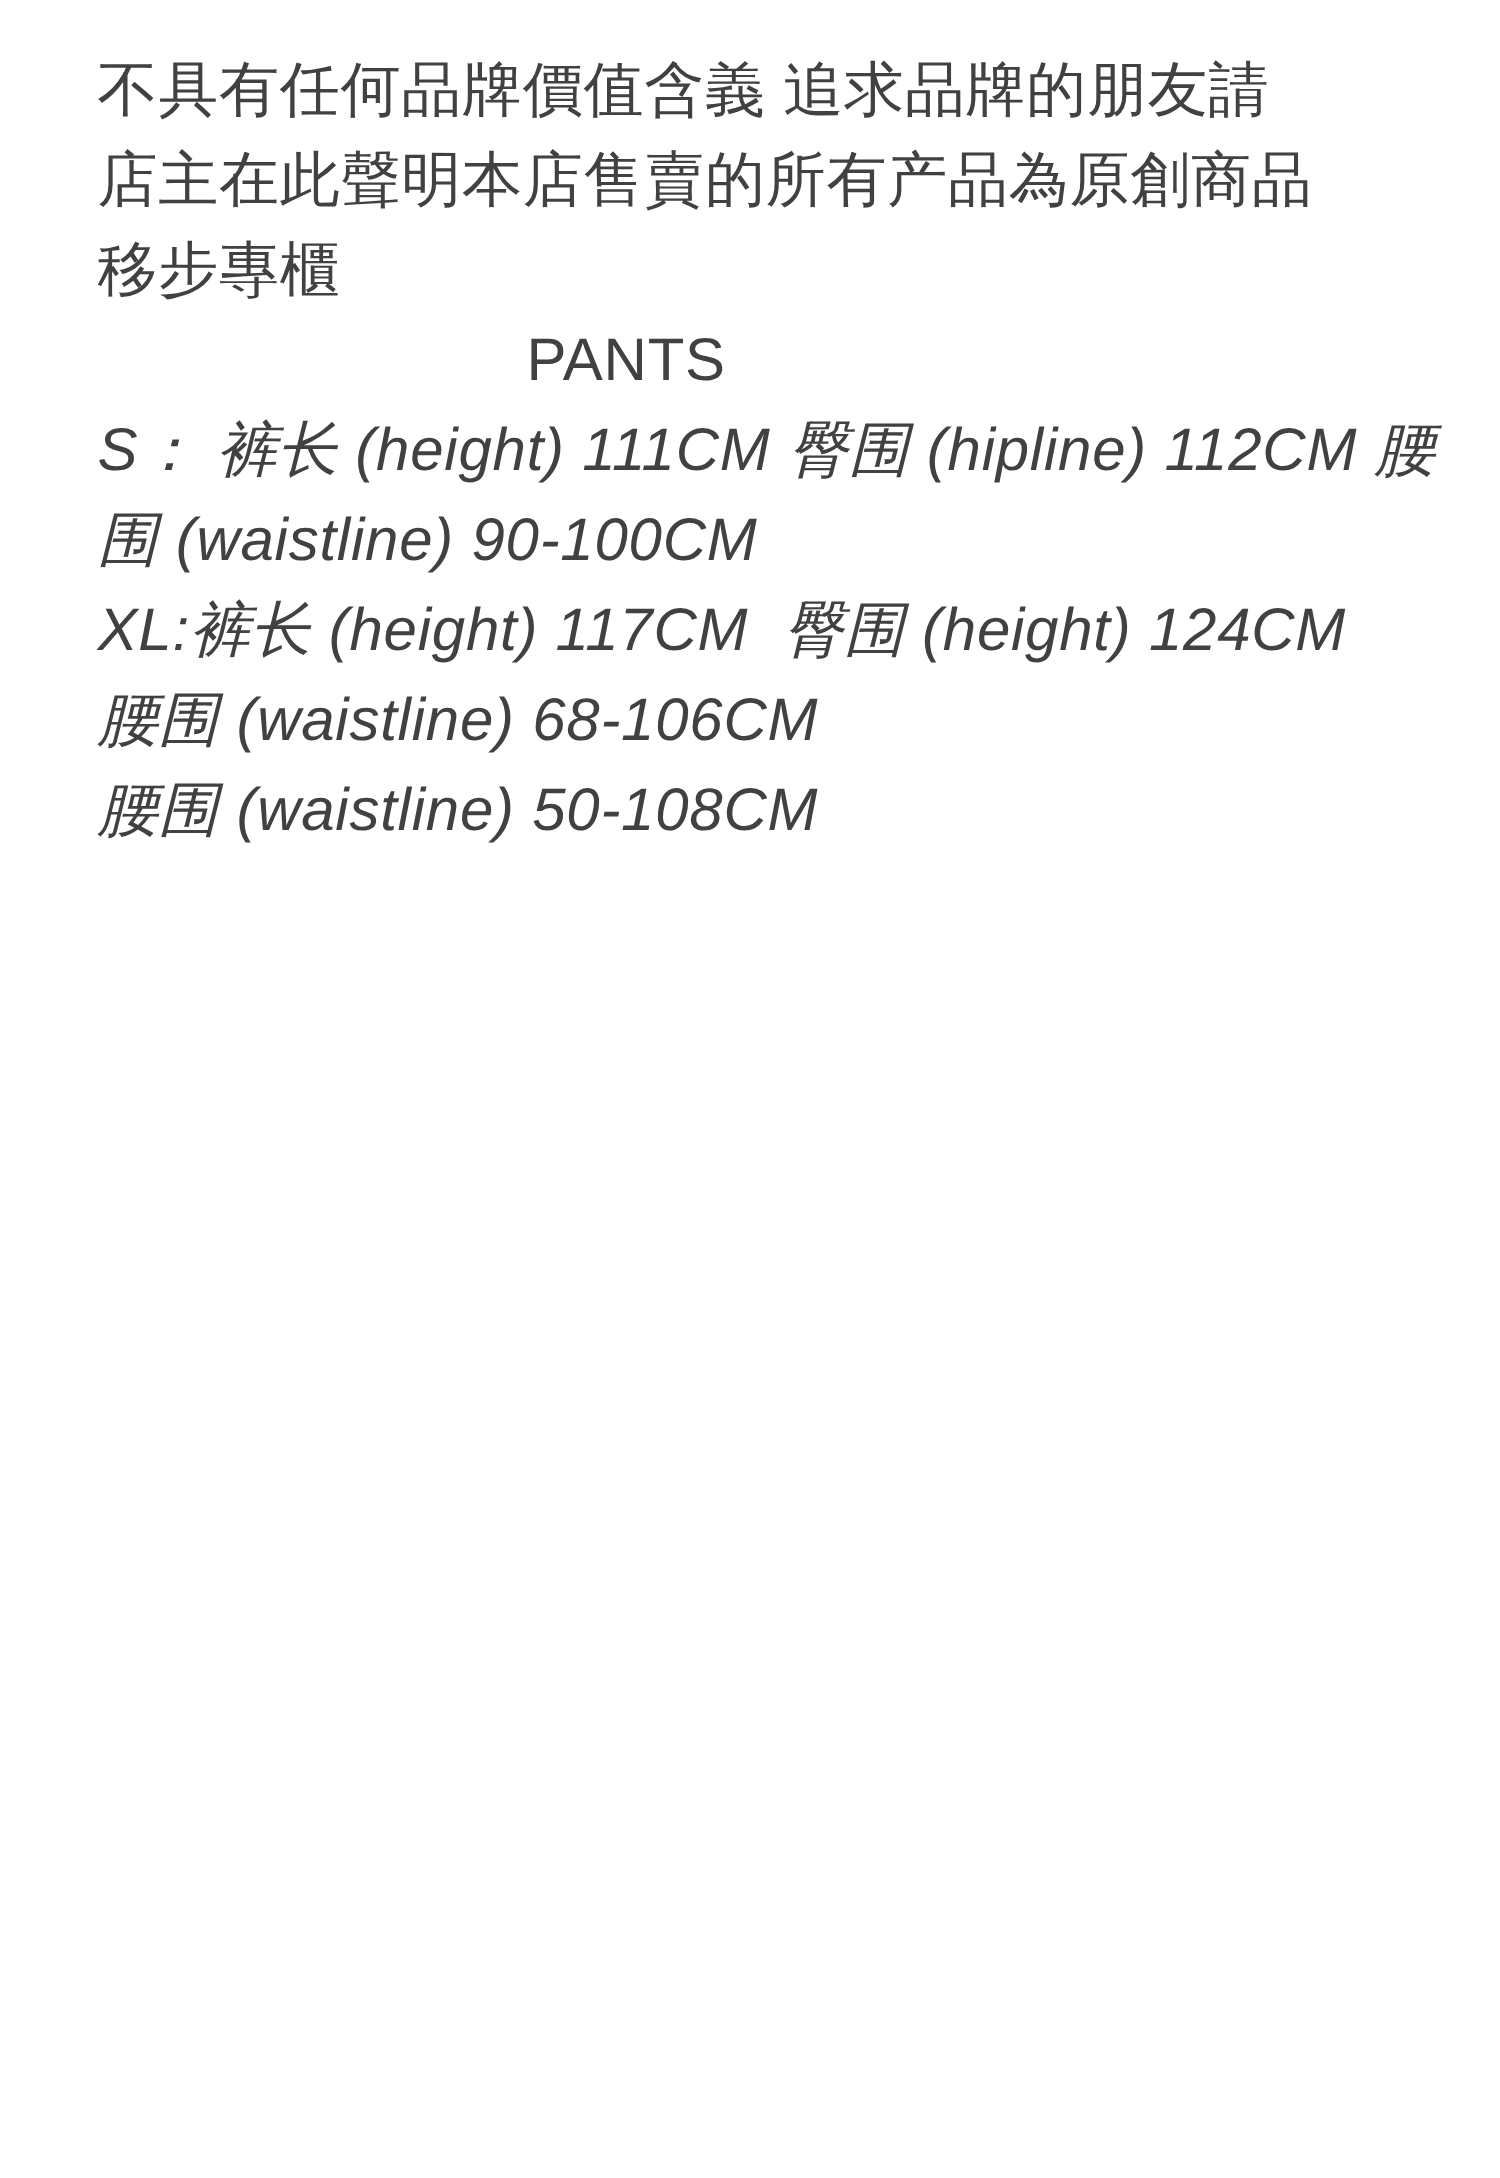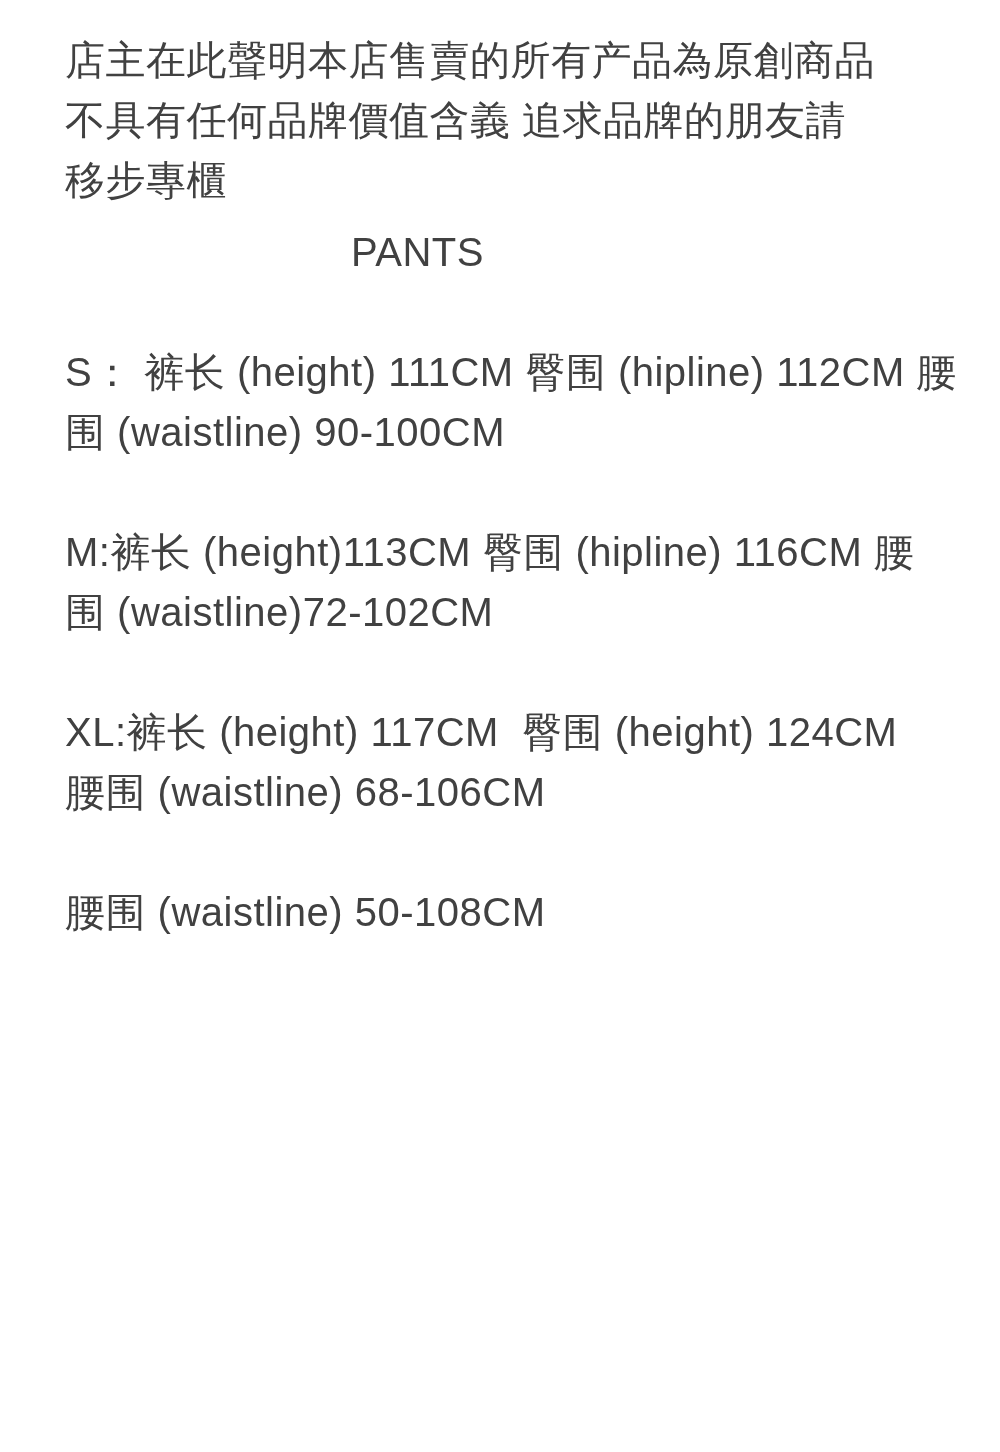--- a/index.html
+++ b/index.html
@@ -21,53 +21,49 @@
     padding: 30px 40px 0 65px;
     font-size: 40px;
     line-height: 60px;
     font-weight: 400;
   }
   .line {
     white-space: pre;      
     letter-spacing: 0.5px;
   }
   .title {
-    margin: 12px 0 0 286px;   
+    margin: 0 0 0 286px;   
     font-size: 40px;
     line-height: 60px;
     font-weight: 400;
     white-space: pre;
     letter-spacing: 0.5px;
   }
   .size-block {
-    margin-top: 60px;      
+    font-style: italic;
   }
 </style>
 </head>
 <body>
 
 <div class="page">
 
   <section>
+    <div class="line">不具有任何品牌價值含義 追求品牌的朋友請</div>
     <div class="line">店主在此聲明本店售賣的所有产品為原創商品</div>
-    <div class="line">不具有任何品牌價值含義 追求品牌的朋友請</div>
     <div class="line">移步專櫃</div>
   </section>
 
   <h1 class="title">PANTS</h1>
 
   <section class="size-block">
     <div class="line">S： 裤长 (height) 111CM 臀围 (hipline) 112CM 腰</div>
     <div class="line">围 (waistline) 90-100CM</div>
   </section>
 
-  <section class="size-block">
-    <div class="line">M:裤长 (height)113CM 臀围 (hipline) 116CM 腰</div>
-    <div class="line">围 (waistline)72-102CM</div>
-  </section>
 
 
   <section class="size-block">
     <div class="line">XL:裤长 (height) 117CM  臀围 (height) 124CM</div>
     <div class="line">腰围 (waistline) 68-106CM</div>
   </section>
 
   <section class="size-block">
     <div class="line">腰围 (waistline) 50-108CM</div>
   </section>

